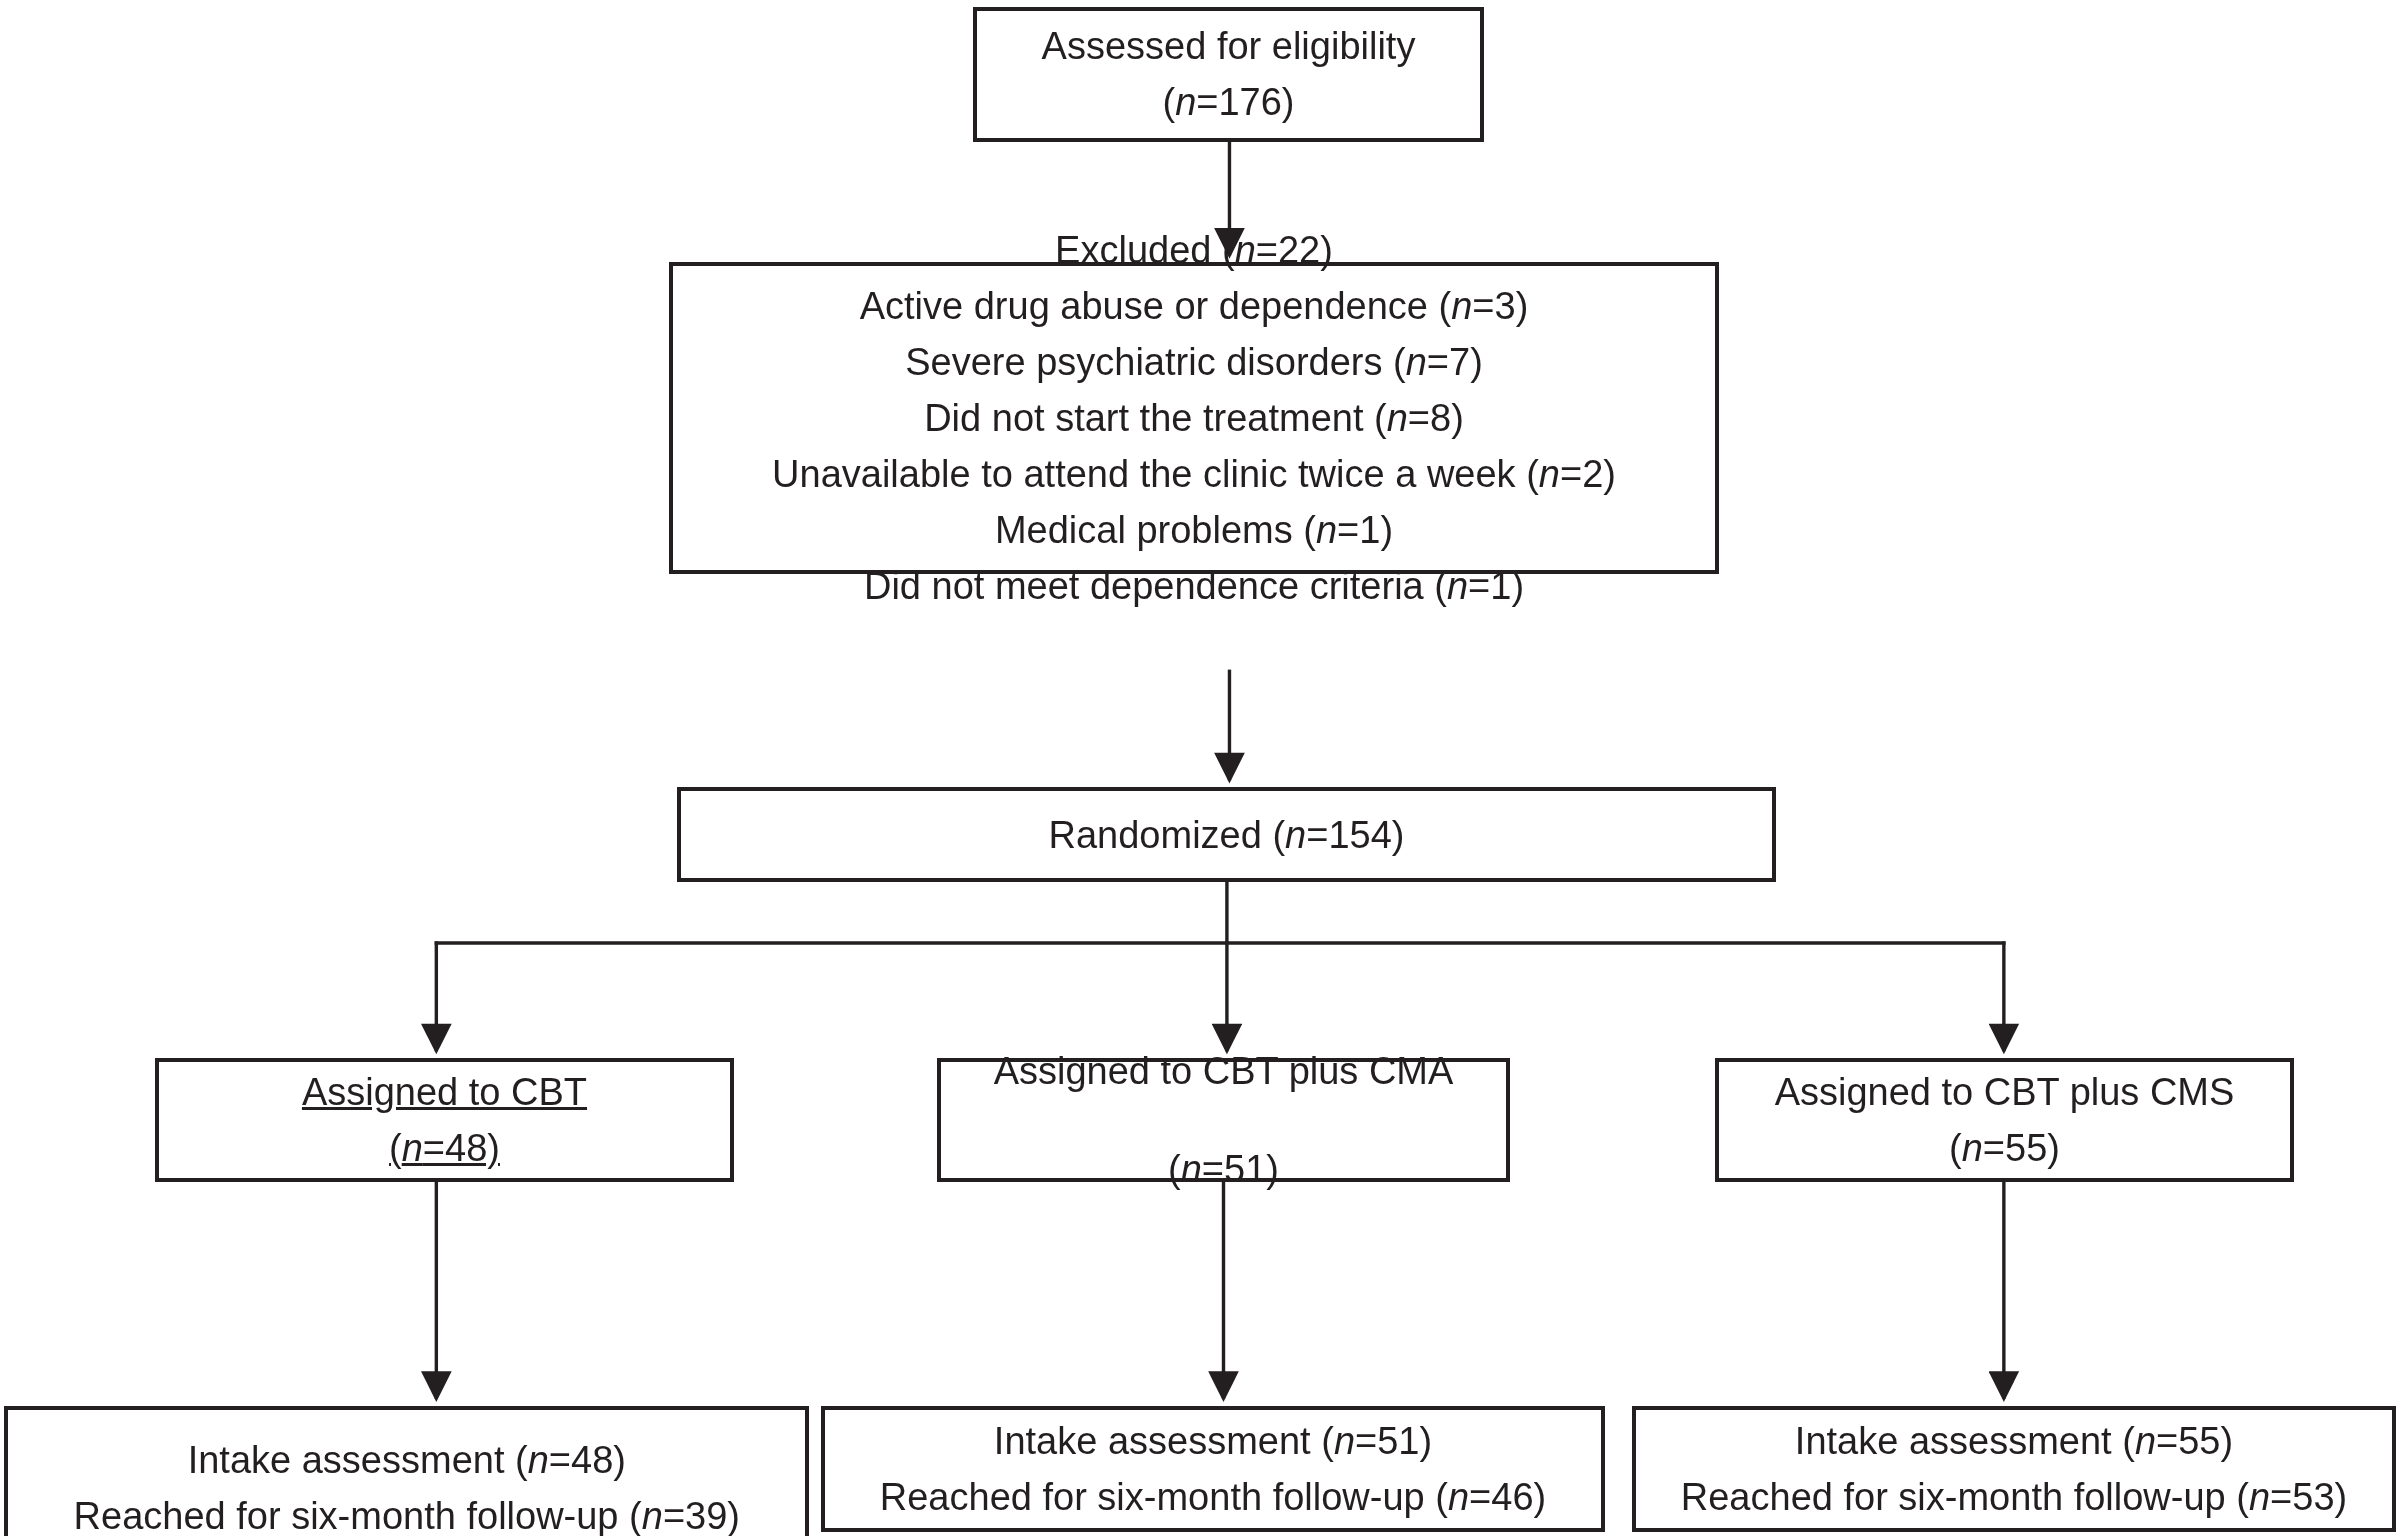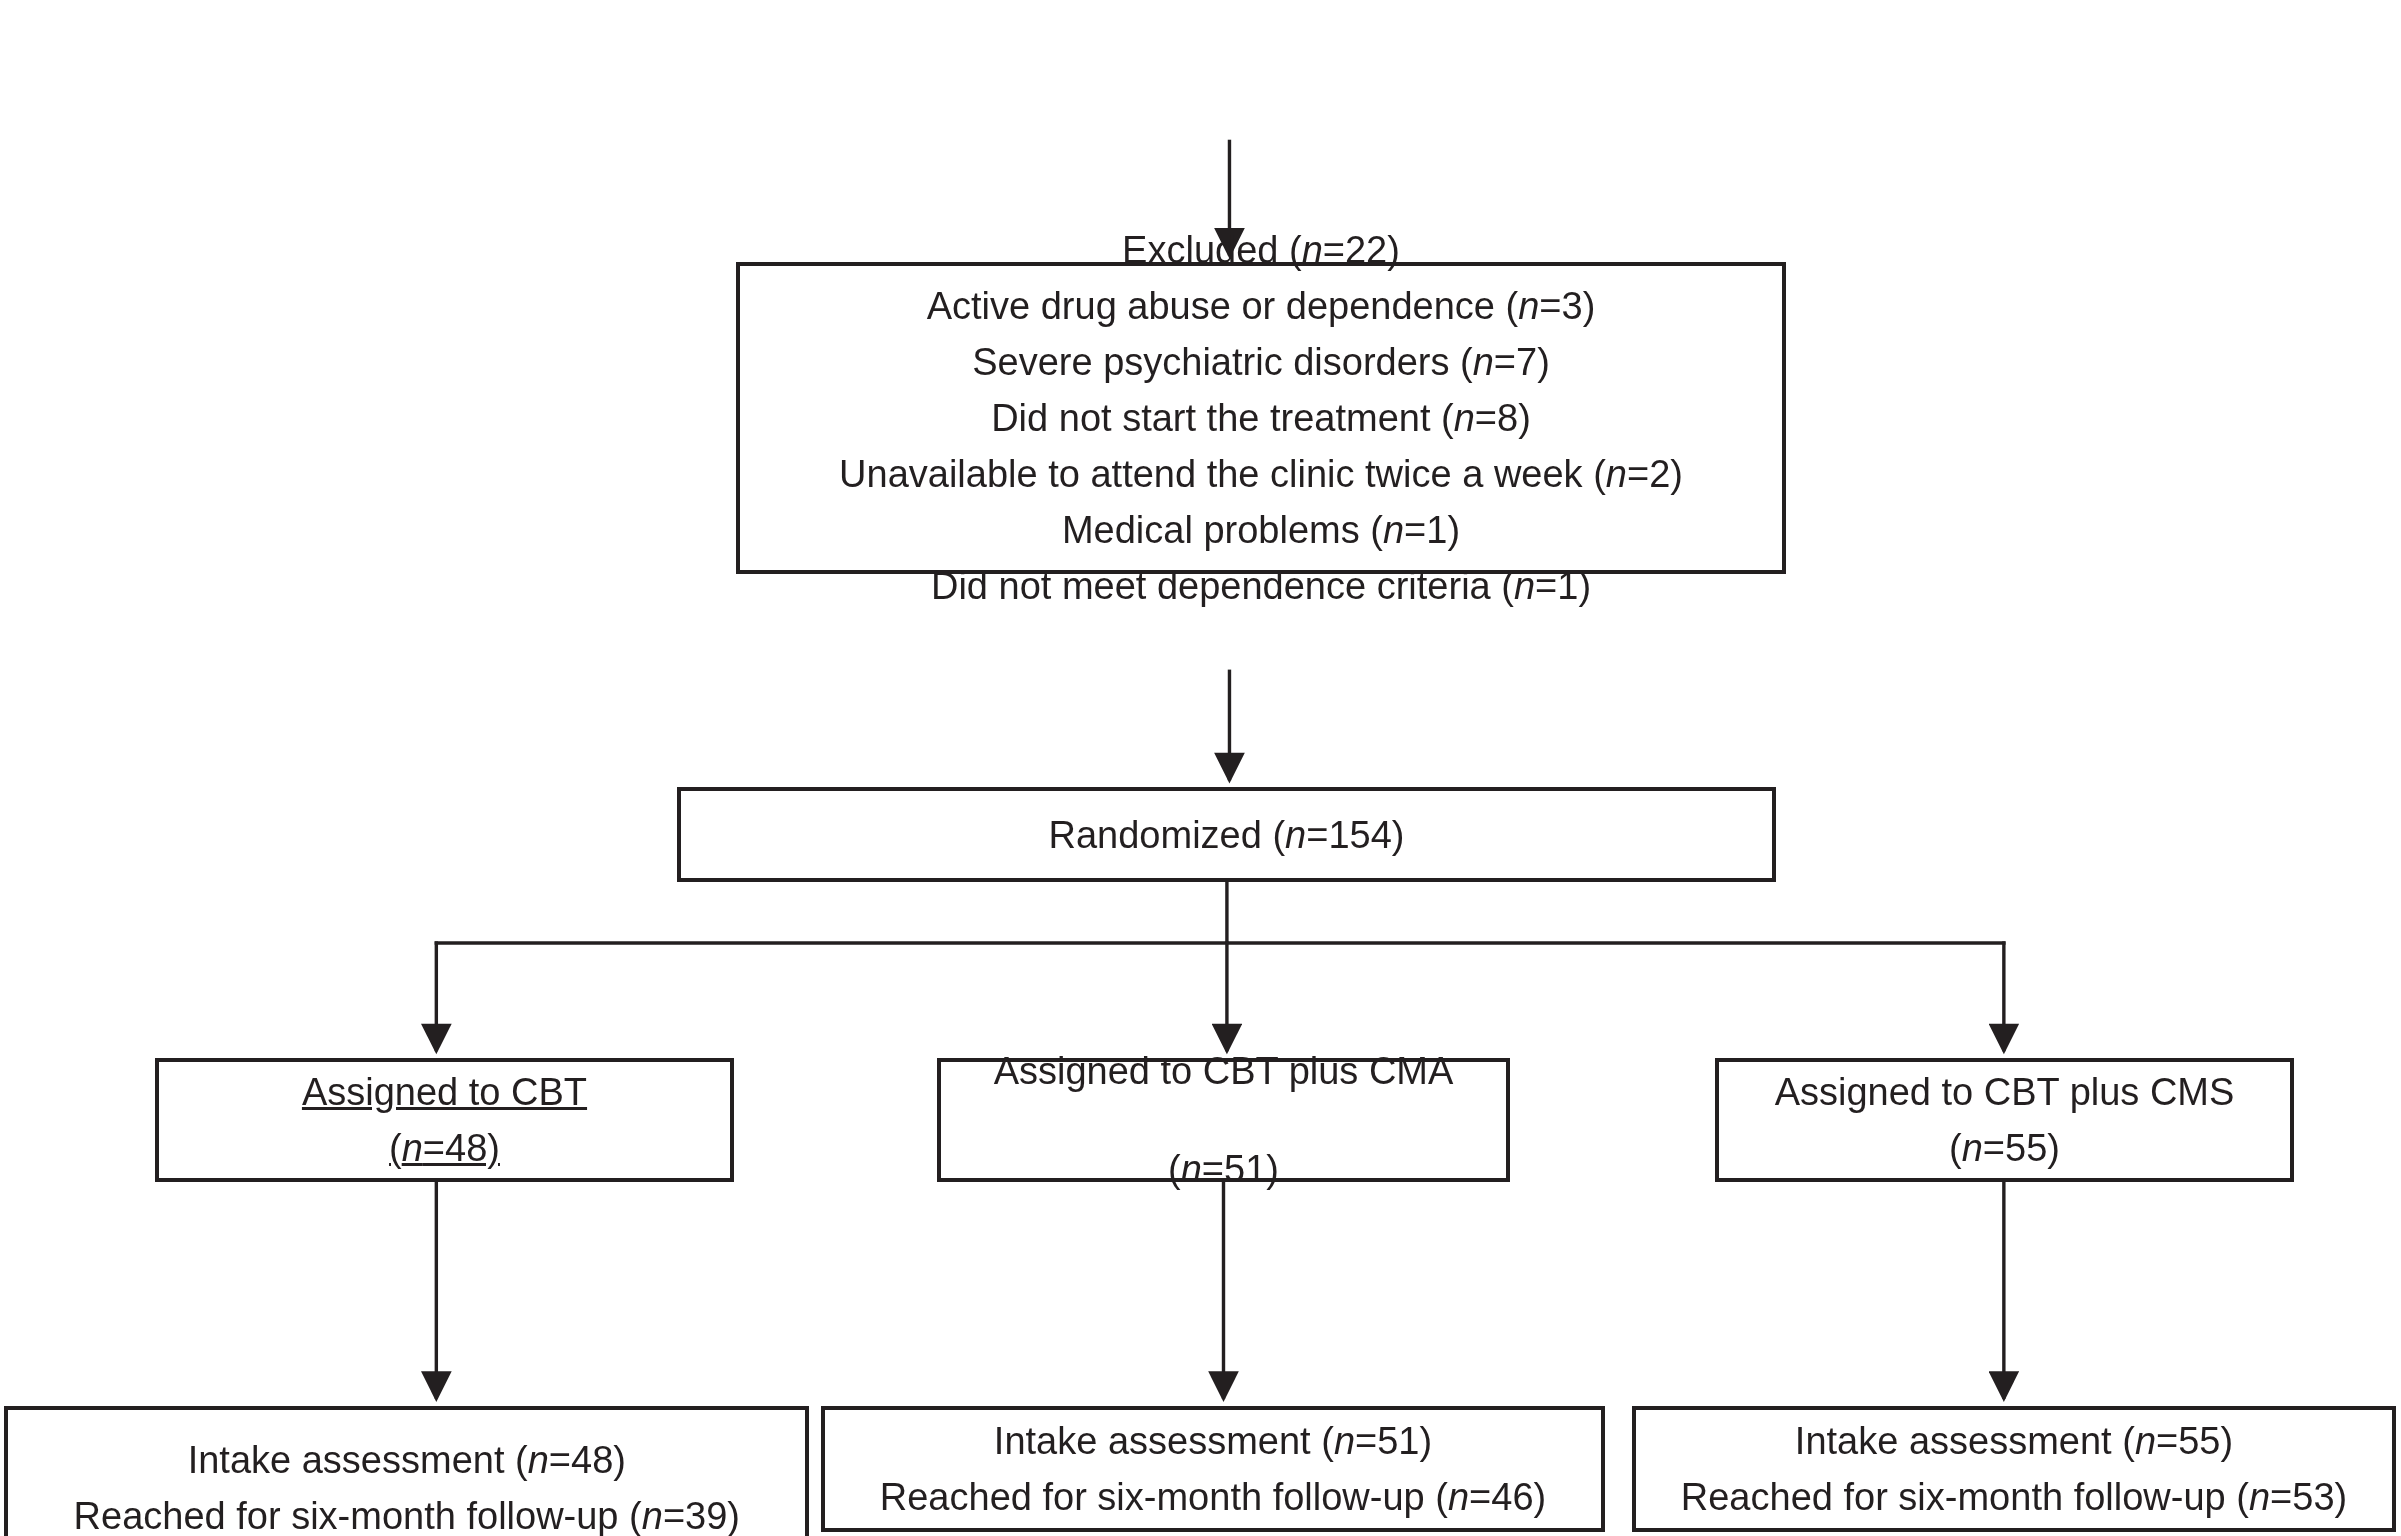--- a/index.html
+++ b/index.html
@@ -45,21 +45,21 @@
     line-height: 56px;
     white-space: nowrap;
   }
   .box .line i.nvar {
     font-style: italic;
     font-family: "Liberation Serif", serif;
     font-family: "Liberation Sans", sans-serif;
   }
   
   #box-assessed      { left: 973px; top: 6.8px;    width: 511px;  height: 135px; }
-  #box-excluded      { left: 736px;  top: 262px;  width: 1050px; height: 312px; }
+  #box-excluded      { left: 669px;  top: 262px;  width: 1050px; height: 312px; }
   #box-randomized    { left: 677px;  top: 787px;  width: 1099px; height: 95px; }
   #box-cbt           { left: 155px;  top: 1058px; width: 579px;  height: 124px; text-decoration: underline; }
   #box-cma           { left: 937px; top: 1058px; width: 573px;  height: 124px; gap: 42px; }
   #box-cms           { left: 1715px; top: 1058px; width: 579px;  height: 124px; }
   #box-cbt-outcome   { left: 4.3px;    top: 1406px; width: 805px;  height: 164px; }
   #box-cma-outcome   { left: 821px;  top: 1406px; width: 784px;  height: 126px; }
   #box-cms-outcome   { left: 1632px; top: 1406px; width: 764px;  height: 126px; }
 </style>
 </head>
 <body>
@@ -87,20 +87,24 @@
 
     <line x1="2352" y1="1105" x2="2352" y2="1234" stroke="#231f20" stroke-width="4" marker-end="url(#arrowhead)"></line>
 
     <line x1="512" y1="1385" x2="512" y2="1642" stroke="#231f20" stroke-width="4" marker-end="url(#arrowhead)"></line>
 
     <line x1="1436" y1="1385" x2="1436" y2="1642" stroke="#231f20" stroke-width="4" marker-end="url(#arrowhead)"></line>
 
     <line x1="2352" y1="1385" x2="2352" y2="1642" stroke="#231f20" stroke-width="4" marker-end="url(#arrowhead)"></line>
   </svg>
 
+  <div class="box" id="box-assessed">
+    <div class="line">Assessed for eligibility</div>
+    <div class="line">(<i class="nvar">n</i>=176)</div>
+  </div>
 
   <div class="box" id="box-excluded">
     <div class="line">Excluded (<i class="nvar">n</i>=22)</div>
     <div class="line">Active drug abuse or dependence (<i class="nvar">n</i>=3)</div>
     <div class="line">Severe psychiatric disorders (<i class="nvar">n</i>=7)</div>
     <div class="line">Did not start the treatment (<i class="nvar">n</i>=8)</div>
     <div class="line">Unavailable to attend the clinic twice a week (<i class="nvar">n</i>=2)</div>
     <div class="line">Medical problems (<i class="nvar">n</i>=1)</div>
     <div class="line">Did not meet dependence criteria (<i class="nvar">n</i>=1)</div>
   </div>

